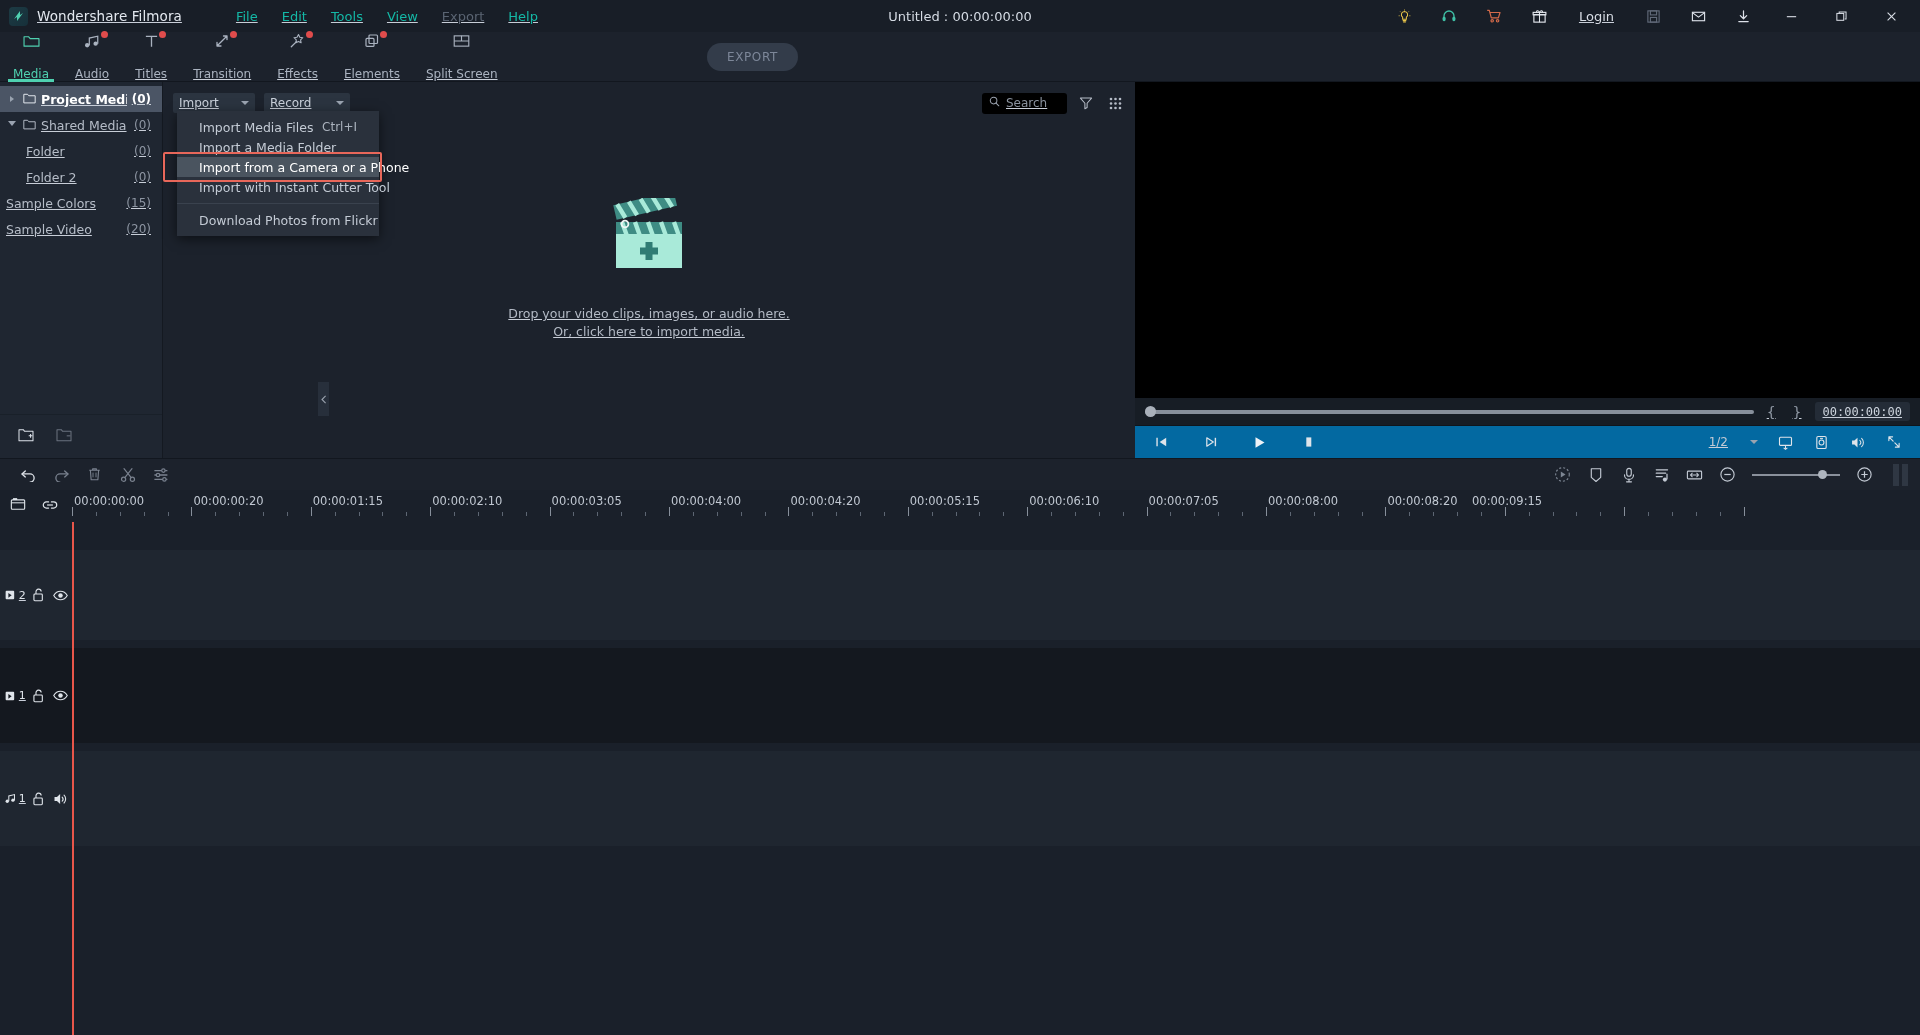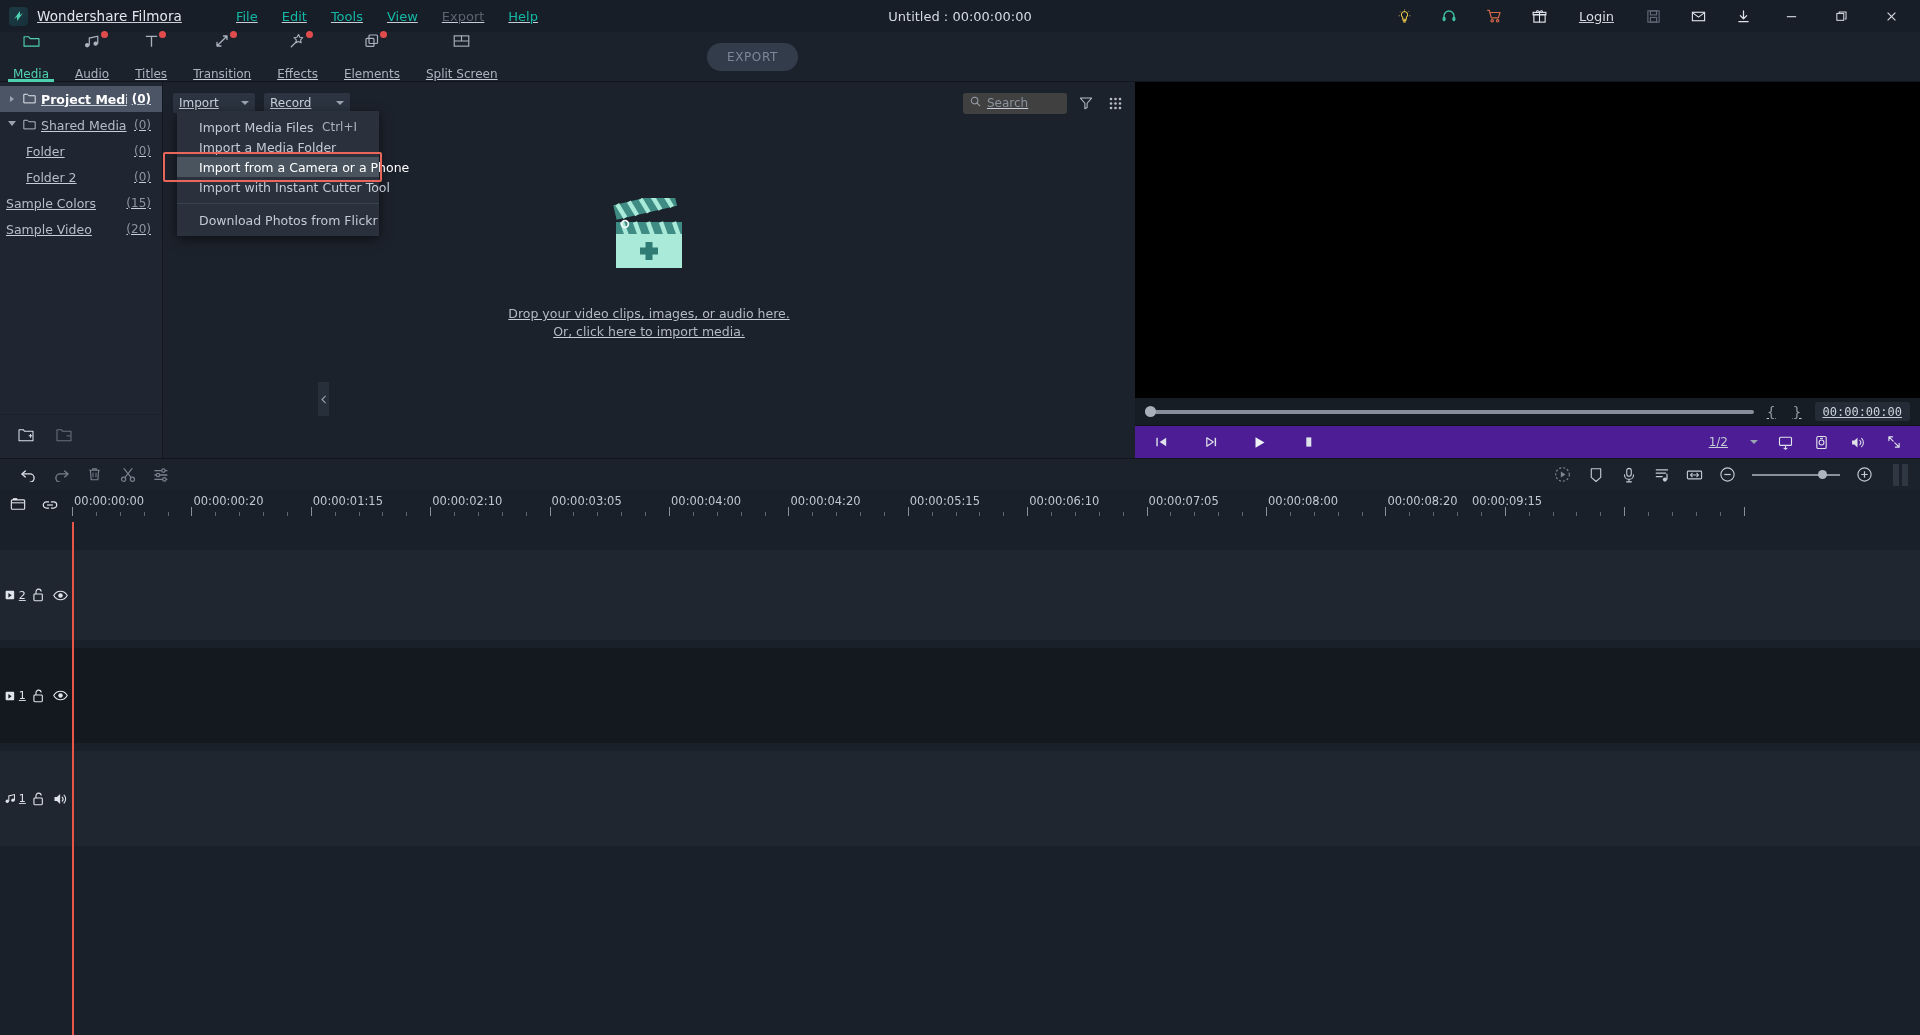--- a/index.html
+++ b/index.html
@@ -95,21 +95,21 @@
   .mtool{ height:28px; display:flex; align-items:center; padding:0 10px; gap:9px; margin-top:7px; }
   .combo{
     width:82px; height:20px; background:#2b3440; border:none; border-radius:2px;
     display:flex;align-items:center;justify-content:space-between; padding:0 6px;
     color:#c9d0da; font-size:12px; cursor:default;
   }
   .combo.record{ width:86px; }
   .chev{ width:0;height:0;border-left:4px solid transparent;border-right:4px solid transparent;border-top:4px solid #9aa3b0; }
   .mtool-right{ margin-left:auto; display:flex; align-items:center; gap:9px; }
   .search{
-    width:104px; height:21px; background:#404040; border-radius:3px;
+    width:85px; height:21px; background:#000000; border-radius:3px;
     display:flex;align-items:center; gap:6px; padding:0 7px; color:#8a929e; font-size:12px;
   }
   .ibtn{ width:20px;height:20px;display:flex;align-items:center;justify-content:center;cursor:default; }
   .drop-area{
     flex:1 1 auto; display:flex; flex-direction:column; align-items:center; justify-content:center;
     gap:0; padding-bottom:36px;
   }
   .clap{ margin-bottom:26px; }
   .dz-t{ color:#b3bac5; font-size:12.5px; line-height:18px; text-align:center; }
 
@@ -136,21 +136,21 @@
   .pbar{ height:27px; background:#171d25; display:flex; align-items:center; padding:0 10px; gap:9px; }
   .pslider{ flex:1 1 auto; height:16px; display:flex; align-items:center; position:relative; }
   .ptrack{ height:4px; background:#878f9b; border-radius:2px; width:100%; }
   .pknob{ position:absolute; left:0px; width:11px;height:11px;border-radius:50%;background:#a9b0ba; }
   .brace{ color:#8f98a4; font-size:14px; padding:0 4px; cursor:default; }
   .tcode{
     background:#242c37; border-radius:3px; height:19px; padding:0 8px;
     display:flex;align-items:center; color:#cdd4dd; font-size:12px;
     font-family:"DejaVu Sans Mono","Liberation Mono",monospace;
   }
-  .pctl{ height:33px; background:#4c1d95; display:flex; align-items:center; padding:0 10px; gap:16px; border-top:1px solid #10151c;}
+  .pctl{ height:33px; background:#0369a1; display:flex; align-items:center; padding:0 10px; gap:16px; border-top:1px solid #10151c;}
   .pbtn{ width:33px;height:33px;display:flex;align-items:center;justify-content:center;cursor:default; }
   .pctl-right{ margin-left:auto; display:flex; align-items:center; gap:3px; }
   .ratio{ display:flex;align-items:center; gap:22px; color:#c3cad4; font-size:12px; padding:0 8px; cursor:default;}
 
   
   .tlwrap{ height:577px; flex:0 0 577px; background:#1a202a; display:flex; flex-direction:column; }
   .tlbar{ height:32px; background:#1c222c; display:flex; align-items:center; padding:0 12px; border-top:1px solid #12171f;}
   .tlbtn{ width:33px;height:32px;display:flex;align-items:center;justify-content:center;cursor:default; }
   .tlbar-right{ margin-left:auto; display:flex; align-items:center; gap:0; }
   .zoomslider{ width:88px;height:20px;display:flex;align-items:center;position:relative;margin:0 8px; }

